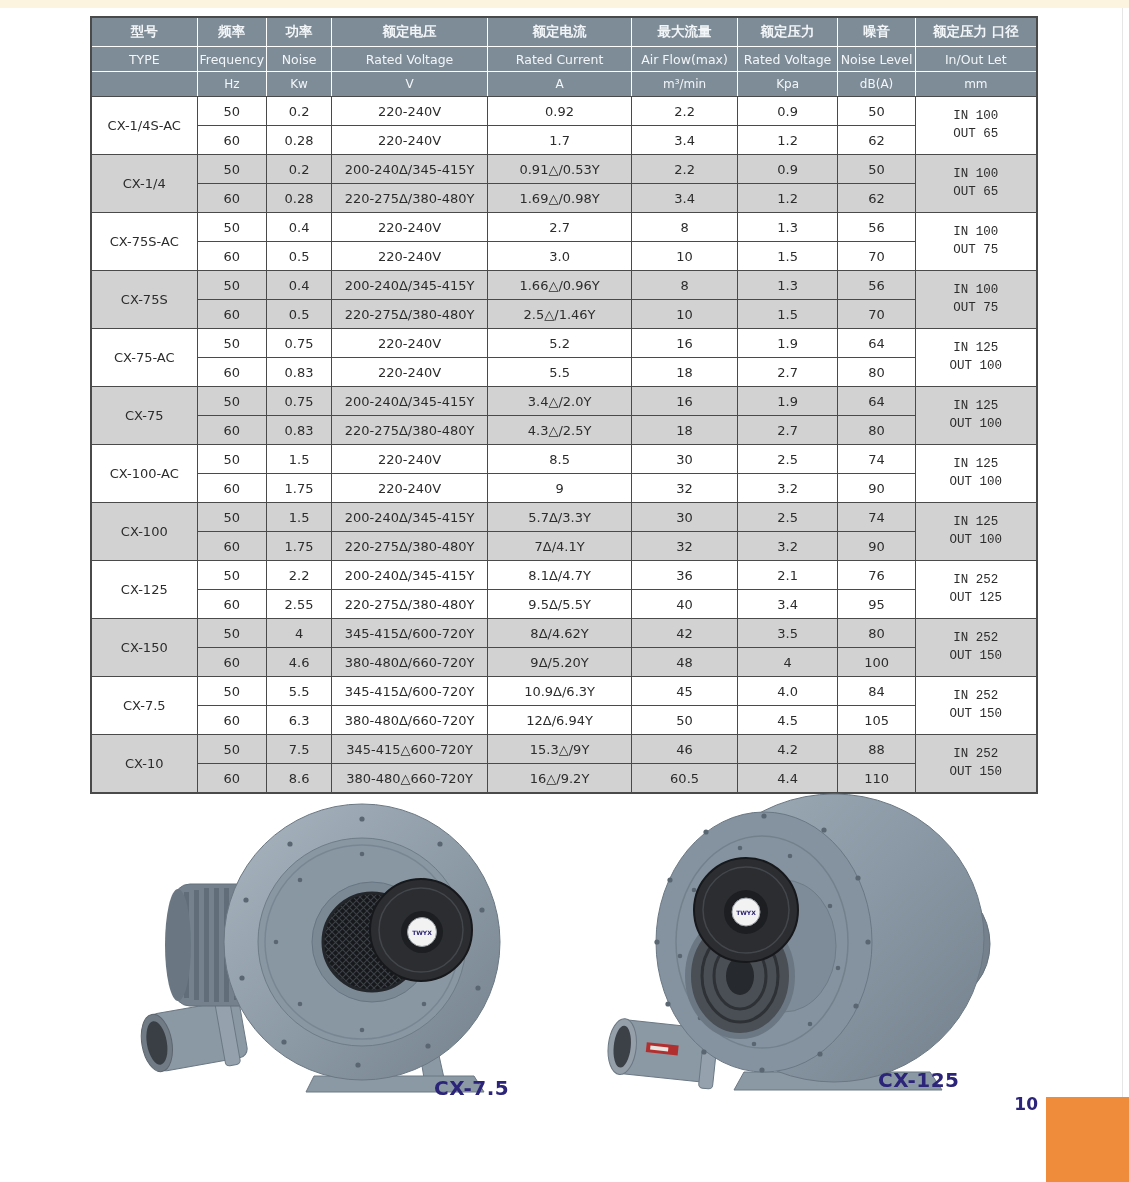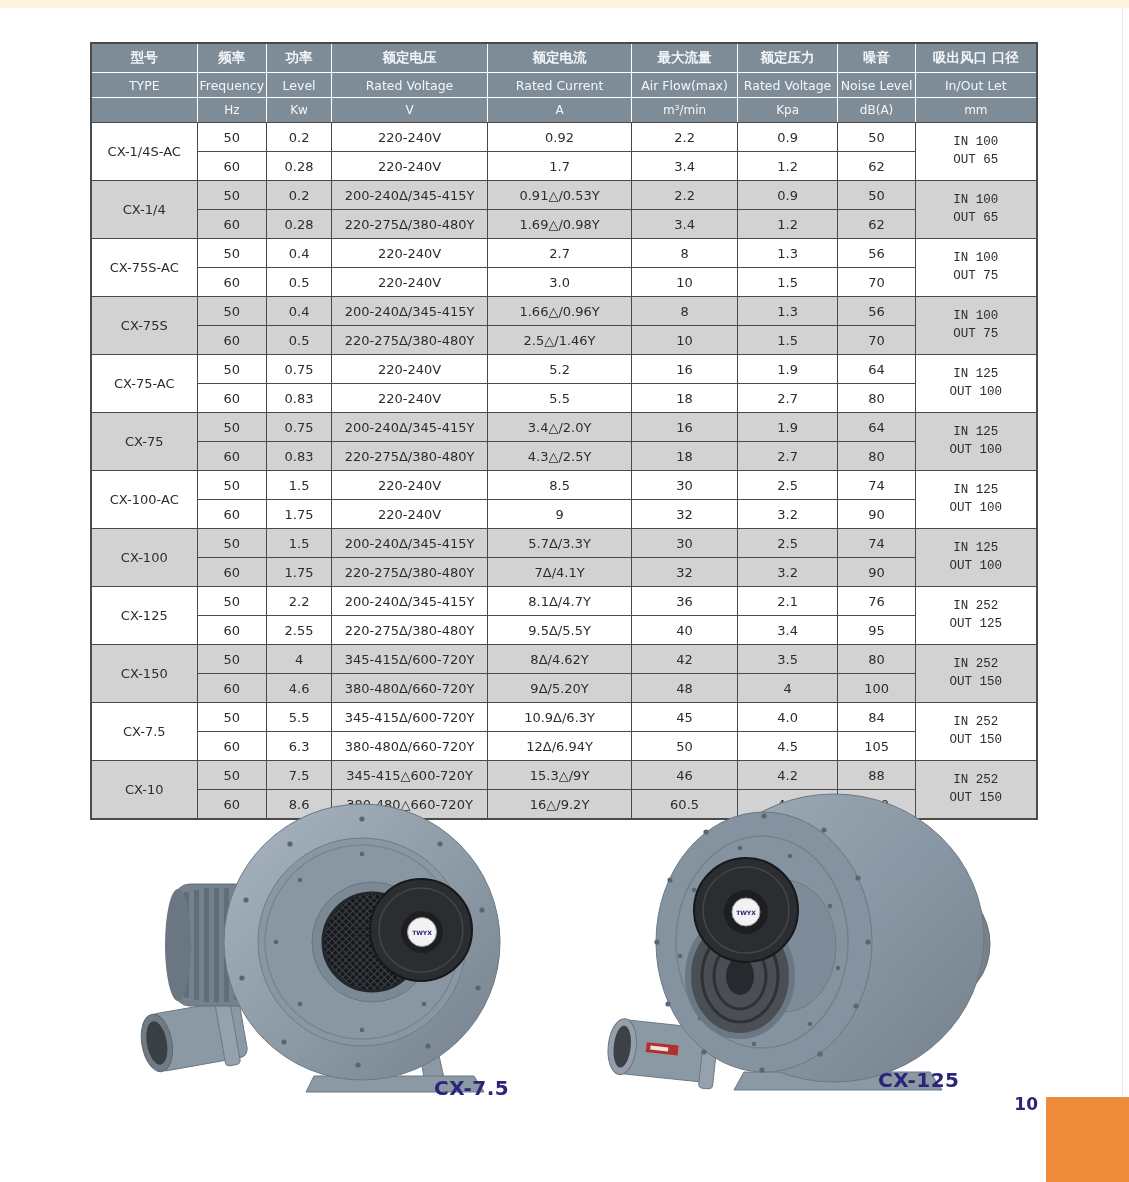--- a/index.html
+++ b/index.html
@@ -5,21 +5,21 @@
   html,body{margin:0;padding:0;background:#ffffff;}
   .page{
     position:relative;width:1129px;height:1182px;background:#ffffff;
     font-family:"DejaVu Sans","Liberation Sans",sans-serif;overflow:hidden;
   }
   .top-strip{position:absolute;top:0;left:0;width:100%;height:8px;}
   .right-edge{position:absolute;top:8px;right:6px;width:1px;height:1174px;background:#e6e6e6;}
 
   
   table.spec{
-    position:absolute;left:90px;top:42px;
+    position:absolute;left:90px;top:16px;
     border-collapse:collapse;table-layout:fixed;
     border:2px solid #4a4a4a;
   }
   table.spec th,table.spec td{
     border:1px solid #4a4a4a;text-align:center;vertical-align:middle;
     padding:0 2px;overflow:hidden;white-space:nowrap;
   }
   table.spec thead th{
     background:#7e8c98;color:#f3f6f8;border:1px solid #ffffff;font-weight:normal;
   }
@@ -65,26 +65,26 @@
     <thead>
       <tr class="h-zh">
         <th>型号</th>
         <th>频率</th>
         <th>功率</th>
         <th>额定电压</th>
         <th>额定电流</th>
         <th>最大流量</th>
         <th>额定压力</th>
         <th>噪音</th>
-        <th>吸出风口 口径</th>
+        <th>额定压力 口径</th>
       </tr>
       <tr class="h-en">
         <th>TYPE</th>
         <th>Frequency</th>
-        <th>Level</th>
+        <th>Noise</th>
         <th>Rated Voltage</th>
         <th>Rated Current</th>
         <th>Air Flow(max)</th>
         <th>Rated Voltage</th>
         <th>Noise Level</th>
         <th>In/Out Let</th>
       </tr>
       <tr class="h-unit">
         <th></th>
         <th>Hz</th>

